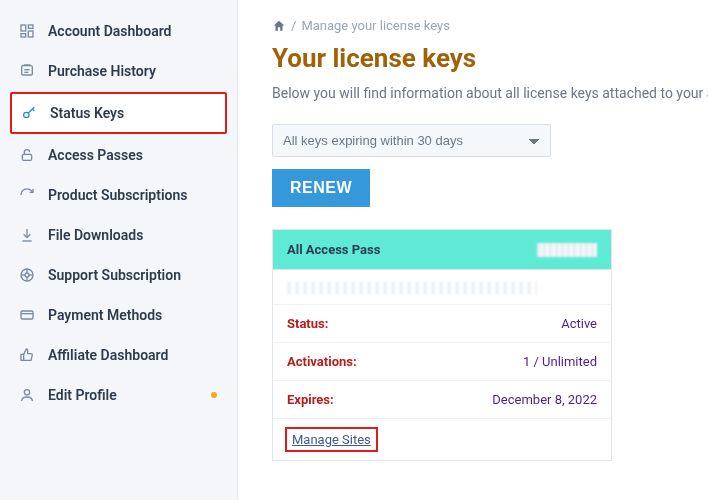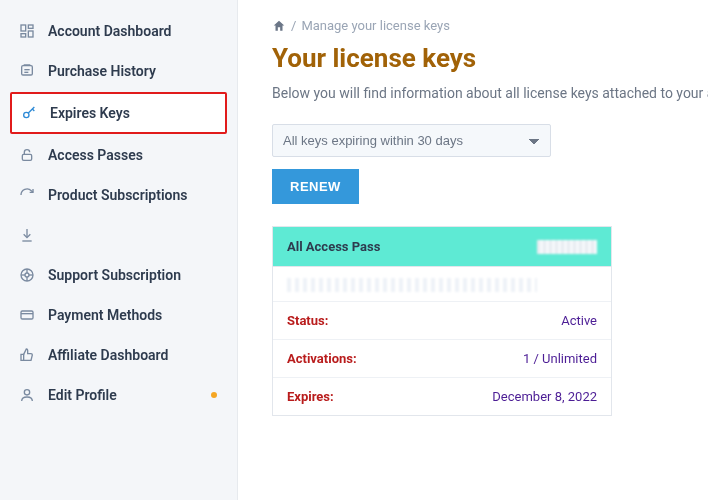--- a/index.html
+++ b/index.html
@@ -98,21 +98,21 @@
     background-position: calc(100% - 16px) 14px, calc(100% - 11px) 14px;
     background-size: 5px 5px, 5px 5px;
     background-repeat: no-repeat;
   }
   .renew-btn {
     display: inline-block;
     margin-top: 12px;
     background: #3498db;
     color: #fff;
     font-weight: 700;
-    font-size: 13px;
+    font-size: 16px;
     letter-spacing: 0.5px;
     padding: 10px 18px;
     border: none;
     cursor: pointer;
   }
   .card {
     margin-top: 22px;
     border: 1px solid #e2e6ec;
     width: 340px;
     font-size: 13px;
@@ -189,21 +189,21 @@
     </div>
 
     <div class="sidebar-item active">
       <span class="icon">
         <svg width="16" height="16" viewBox="0 0 24 24" fill="none" stroke="currentColor" stroke-width="2">
             <circle cx="8" cy="15" r="4"></circle>
             <path d="M11 12 L20 3"></path>
             <path d="M17 6 l3 3"></path>
           </svg>
       </span>
-      <span>Expires Keys</span>
+      <span>Status Keys</span>
     </div>
 
     <div class="sidebar-item">
       <span class="icon">
         <svg width="16" height="16" viewBox="0 0 24 24" fill="none" stroke="currentColor" stroke-width="2">
             <rect x="5" y="11" width="14" height="9" rx="2"></rect>
             <path d="M8 11V8a4 4 0 0 1 8 0"></path>
           </svg>
       </span>
       <span>Access Passes</span>
@@ -220,20 +220,21 @@
     </div>
 
     <div class="sidebar-item">
       <span class="icon">
         <svg width="16" height="16" viewBox="0 0 24 24" fill="none" stroke="currentColor" stroke-width="2">
             <path d="M12 3v12"></path>
             <path d="M7 11l5 5 5-5"></path>
             <path d="M5 21h14"></path>
           </svg>
       </span>
+      <span>File Downloads</span>
     </div>
 
     <div class="sidebar-item">
       <span class="icon">
         <svg width="16" height="16" viewBox="0 0 24 24" fill="none" stroke="currentColor" stroke-width="2">
             <circle cx="12" cy="12" r="9"></circle>
             <circle cx="12" cy="12" r="3"></circle>
             <line x1="12" y1="3" x2="12" y2="9"></line>
             <line x1="12" y1="15" x2="12" y2="21"></line>
             <line x1="3" y1="12" x2="9" y2="12"></line>
@@ -310,16 +311,19 @@
         <span class="val">Active</span>
       </div>
       <div class="card-row">
         <span class="lbl">Activations:</span>
         <span class="val">1 / Unlimited</span>
       </div>
       <div class="card-row">
         <span class="lbl">Expires:</span>
         <span class="val">December 8, 2022</span>
       </div>
+      <div class="manage-row">
+        <a class="manage-link">Manage Sites</a>
+      </div>
     </div>
 
   </main>
 </div>
 
 </body></html>

